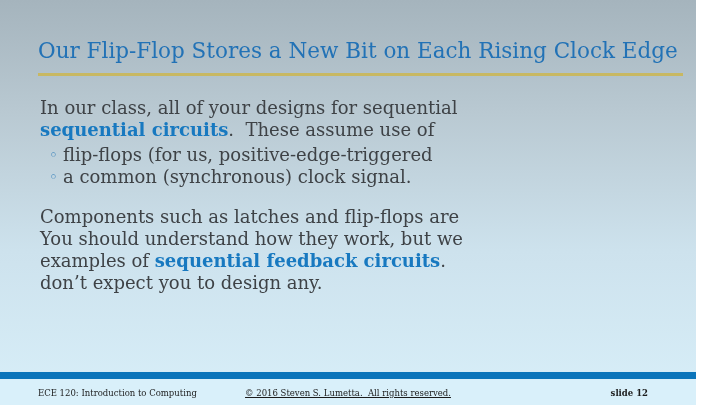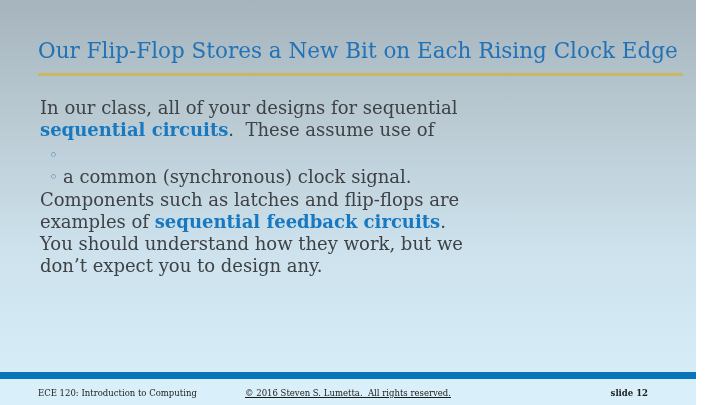--- a/index.html
+++ b/index.html
@@ -52,21 +52,21 @@
   .em { color: var(--emphasis-blue); font-weight: bold; }
   .bullet-list { margin-top: 3px; margin-left: 9px; }
   .bullet-item { display: flex; }
   .bullet-marker {
     width: 14px;
     flex: 0 0 14px;
     color: var(--bullet-blue);
     font-size: 15px;
     line-height: 22px;
   }
-  .para-2 { margin-top: 1px; }
+  .para-2 { margin-top: 18px; }
   .footer-bar {
     position: absolute;
     left: 0;
     top: 372px;
     width: 720px;
     height: 7px;
     background: var(--footer-bar-blue);
   }
   .footer-strip {
     position: absolute;
@@ -102,34 +102,35 @@
 
     <div class="para para-1">
         <div class="line"><span>In our class, all of your designs for sequential</span></div>
         <div class="line"><span class="em">sequential circuits</span><span>.  These assume use of</span></div>
       </div>
 
     <div class="bullet-list">
         <div class="bullet-item">
           <span class="bullet-marker">◦</span>
           <div>
+            <div class="line"><span>flip-flops (for us, positive-edge-triggered</span></div>
           </div>
         </div>
         <div class="bullet-item">
           <span class="bullet-marker">◦</span>
           <div>
             <div class="line"><span>a common (synchronous) clock signal.</span></div>
           </div>
         </div>
       </div>
 
     <div class="para para-2">
         <div class="line"><span>Components such as latches and flip-flops are</span></div>
+        <div class="line"><span>You should understand how they work, but we</span></div>
         <div class="line"><span>examples of </span><span class="em">sequential feedback circuits</span><span>.</span></div>
-        <div class="line"><span>You should understand how they work, but we</span></div>
         <div class="line"><span>don’t expect you to design any.</span></div>
       </div>
 
   </div>
 
   <div class="footer-bar"></div>
   <div class="footer-strip"></div>
 
   <div class="footer-text footer-course">ECE 120: Introduction to Computing</div>
 

